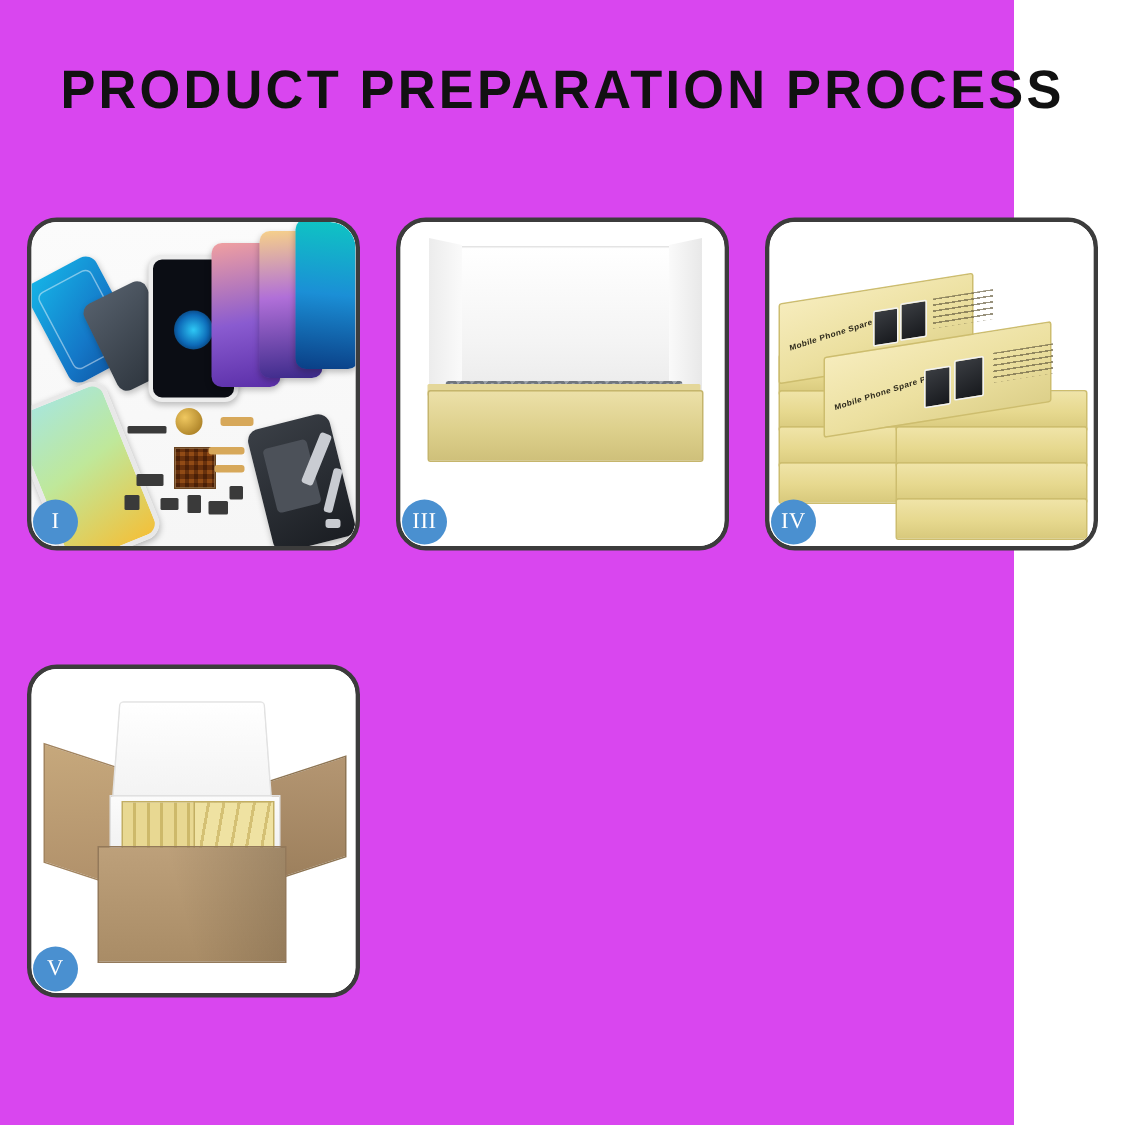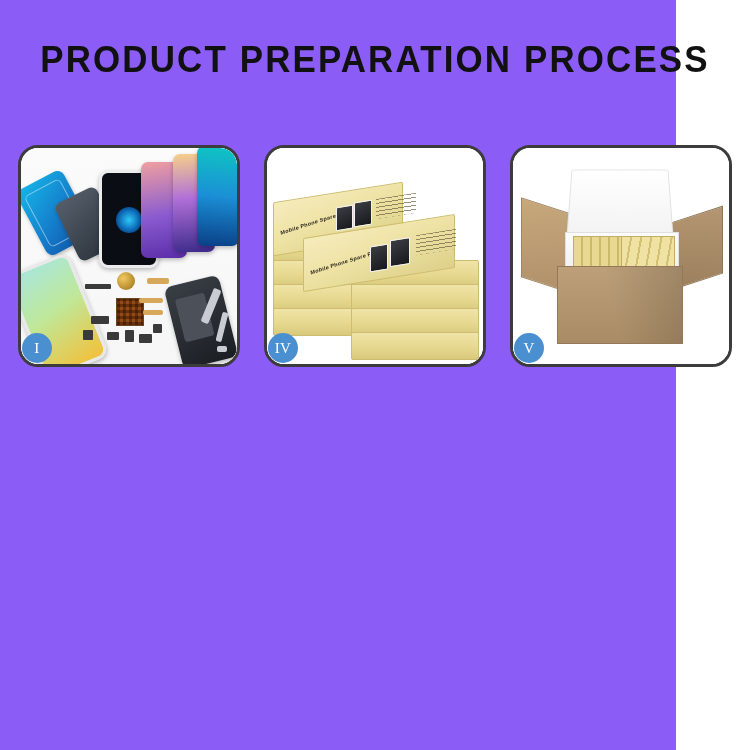--- a/index.html
+++ b/index.html
@@ -2,21 +2,21 @@
 <html><head>
 <meta charset="utf-8">
 <style>
   html,body{margin:0;padding:0;}
   body{
     width:750px;height:750px;
     background:#ffffff;
     font-family:"Liberation Sans","DejaVu Sans",sans-serif;
     overflow:hidden;
   }
-  .page{position:relative;width:676px;height:750px;background:#8b5cf6;}
+  .page{position:relative;width:676px;height:750px;background:#d946ef;}
 
   
   .header{position:absolute;left:0;top:40px;width:750px;text-align:center;}
   .title{
     font-size:36px;font-weight:bold;color:#111;
     letter-spacing:2.2px;line-height:40px;
     font-family:"Liberation Sans","DejaVu Sans",sans-serif;
     transform:scaleX(0.97);
   }
   .subtitle{
@@ -220,20 +220,30 @@
         <div class="flex" style="left:118px;top:150px;width:24px;height:5px;"></div>
         <div class="flex" style="left:122px;top:162px;width:20px;height:5px;"></div>
         <div class="tool" style="left:186px;top:140px;width:8px;height:36px;transform:rotate(22deg);"></div>
         <div class="tool" style="left:198px;top:164px;width:6px;height:30px;transform:rotate(14deg);"></div>
         <div class="tool" style="left:196px;top:198px;width:10px;height:6px;"></div>
       </div>
       <div class="badge">I</div>
     </div>
 
 
+    <div class="panel">
+      <div class="stage">
+        <div class="p3bg"></div>
+        <div class="foamlid"></div>
+        <div class="boxinner3"></div>
+        <div class="boxlip3"></div>
+        <div class="boxbase3"></div>
+      </div>
+      <div class="badge">III</div>
+    </div>
 
     <div class="panel">
       <div class="stage">
         <div class="p4bg"></div>
         <div class="stack">
 
           <div class="sbox" style="left:0px;top:62px;width:104px;"></div>
           <div class="sbox" style="left:0px;top:86px;width:104px;"></div>
           <div class="sbox" style="left:0px;top:110px;width:104px;"></div>
           <div class="sbox" style="left:0px;top:134px;width:104px;"></div>

